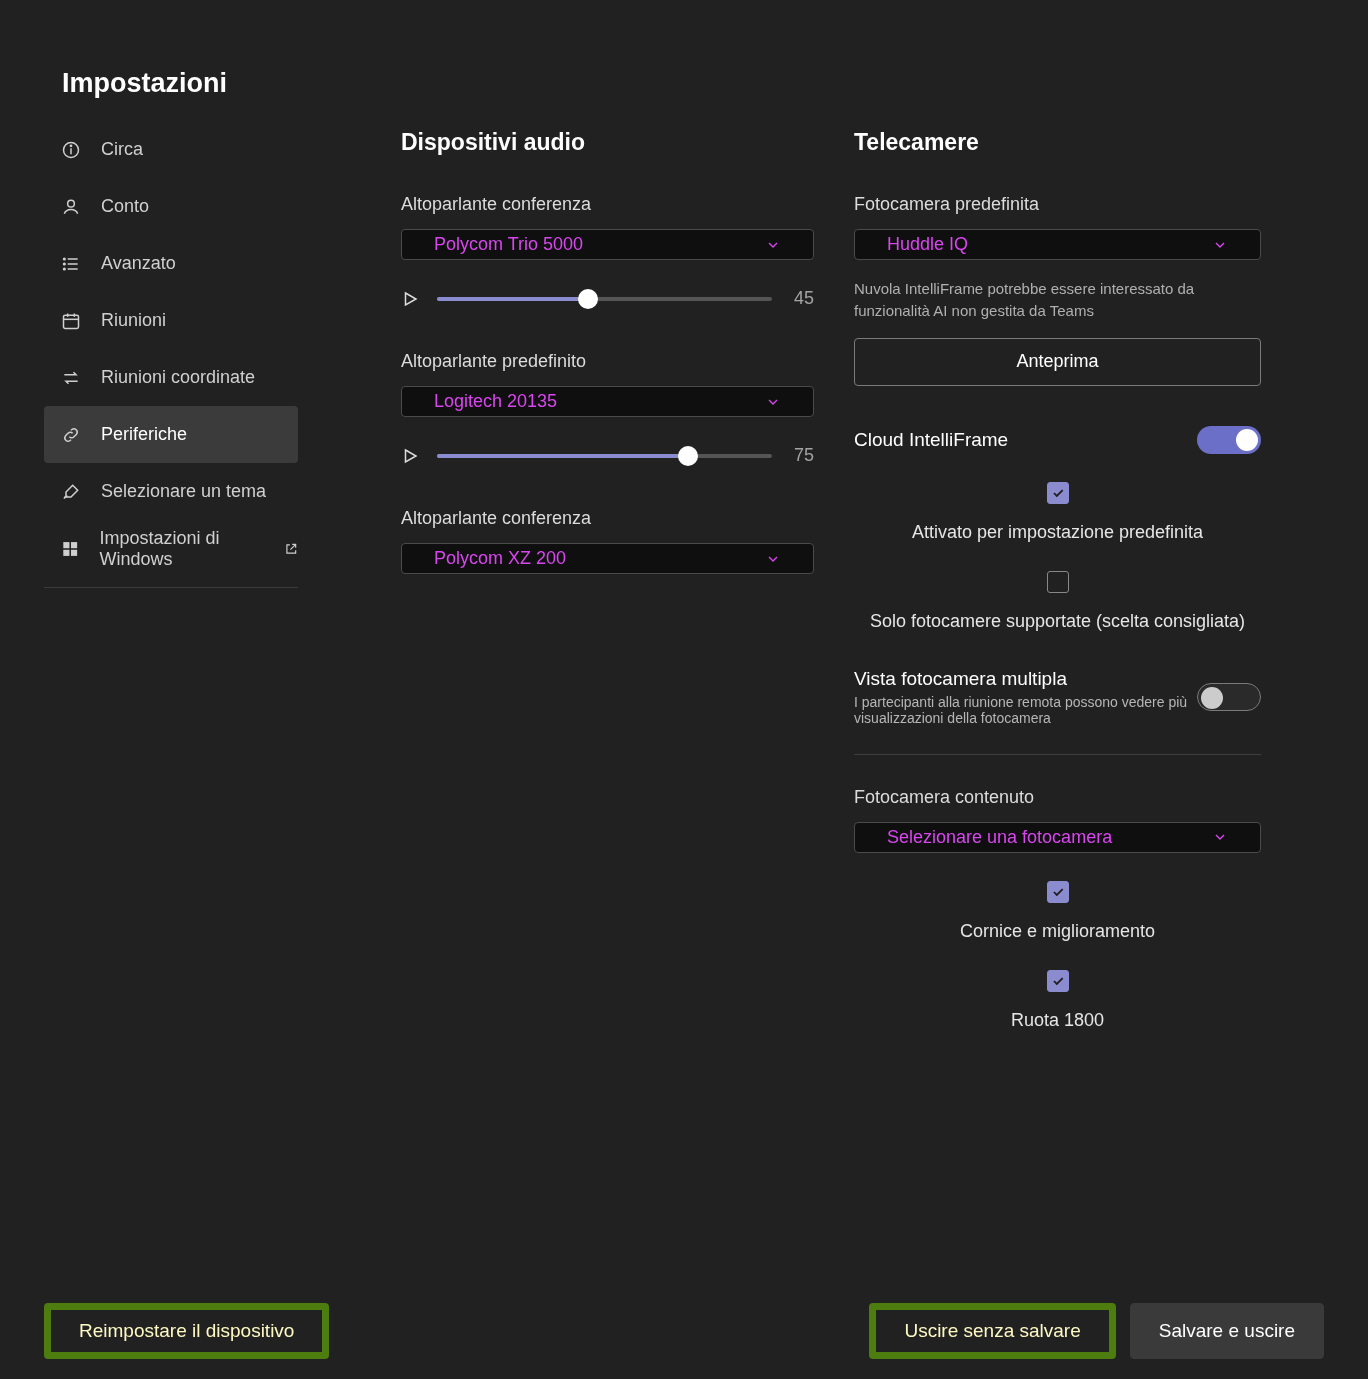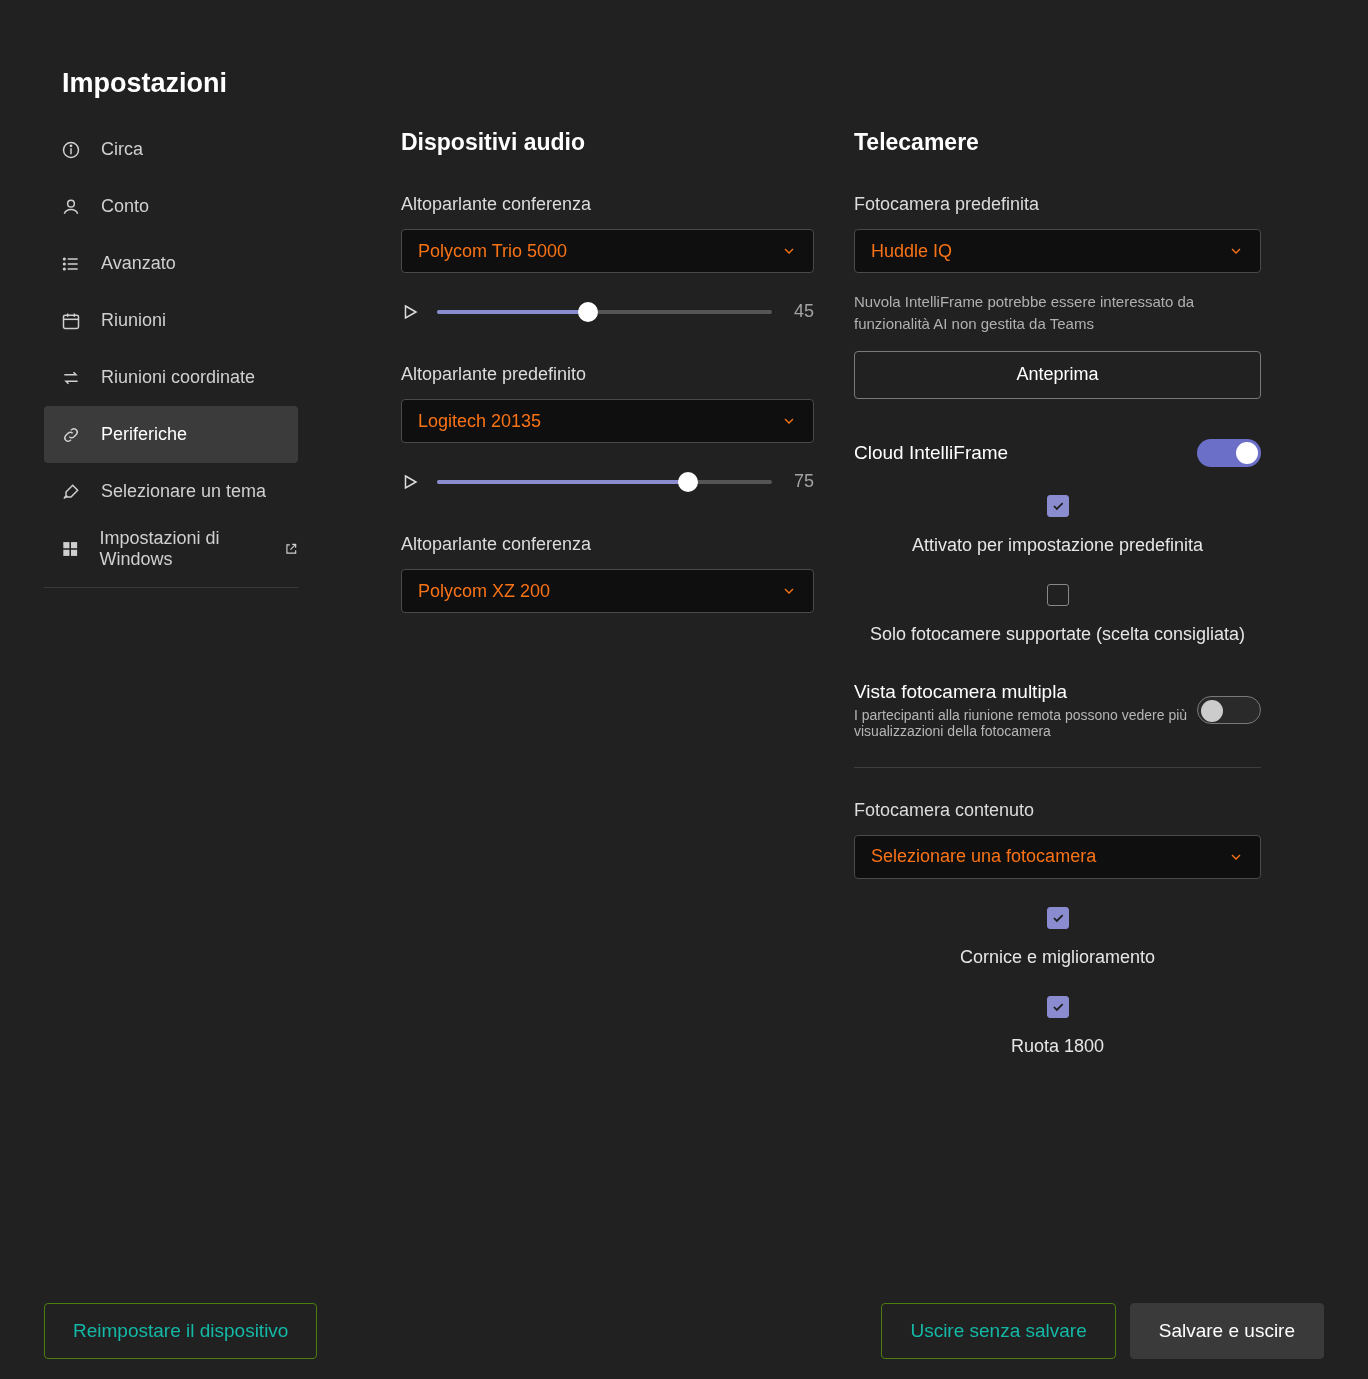--- a/index.html
+++ b/index.html
@@ -72,27 +72,27 @@
   }
   .field-label {
     font-size: 18px;
     color: #dcdcdc;
     margin-bottom: 14px;
   }
   .select {
     display: flex;
     align-items: center;
     justify-content: space-between;
-    height: 44px;
+    height: 31px;
     background: #0f0f0f;
     border: 1px solid #4a4a4a;
     border-radius: 4px;
-    padding: 0 16px;
+    padding: 0 32px;
     font-size: 18px;
-    color: #f97316;
+    color: #d946ef;
     cursor: pointer;
   }
   .chevron { width: 16px; height: 16px; display:inline-flex; }
   .slider-row {
     display: flex;
     align-items: center;
     gap: 18px;
     margin-top: 28px;
   }
   .play-btn {
@@ -220,22 +220,22 @@
     padding: 0 28px;
     border-radius: 4px;
     font-size: 19px;
     display: inline-flex;
     align-items: center;
     justify-content: center;
     cursor: pointer;
   }
   .btn.outline {
     background: transparent;
-    border: 1px solid #4d7c0f;
-    color: #14b8a6;
+    border: 7px solid #4d7c0f;
+    color: #fef9c3;
   }
   .btn.solid {
     background: #3a3a3a;
     border: 1px solid #3a3a3a;
     color: #fff;
     margin-left: 14px;
   }
 </style>
 </head>
 <body>

